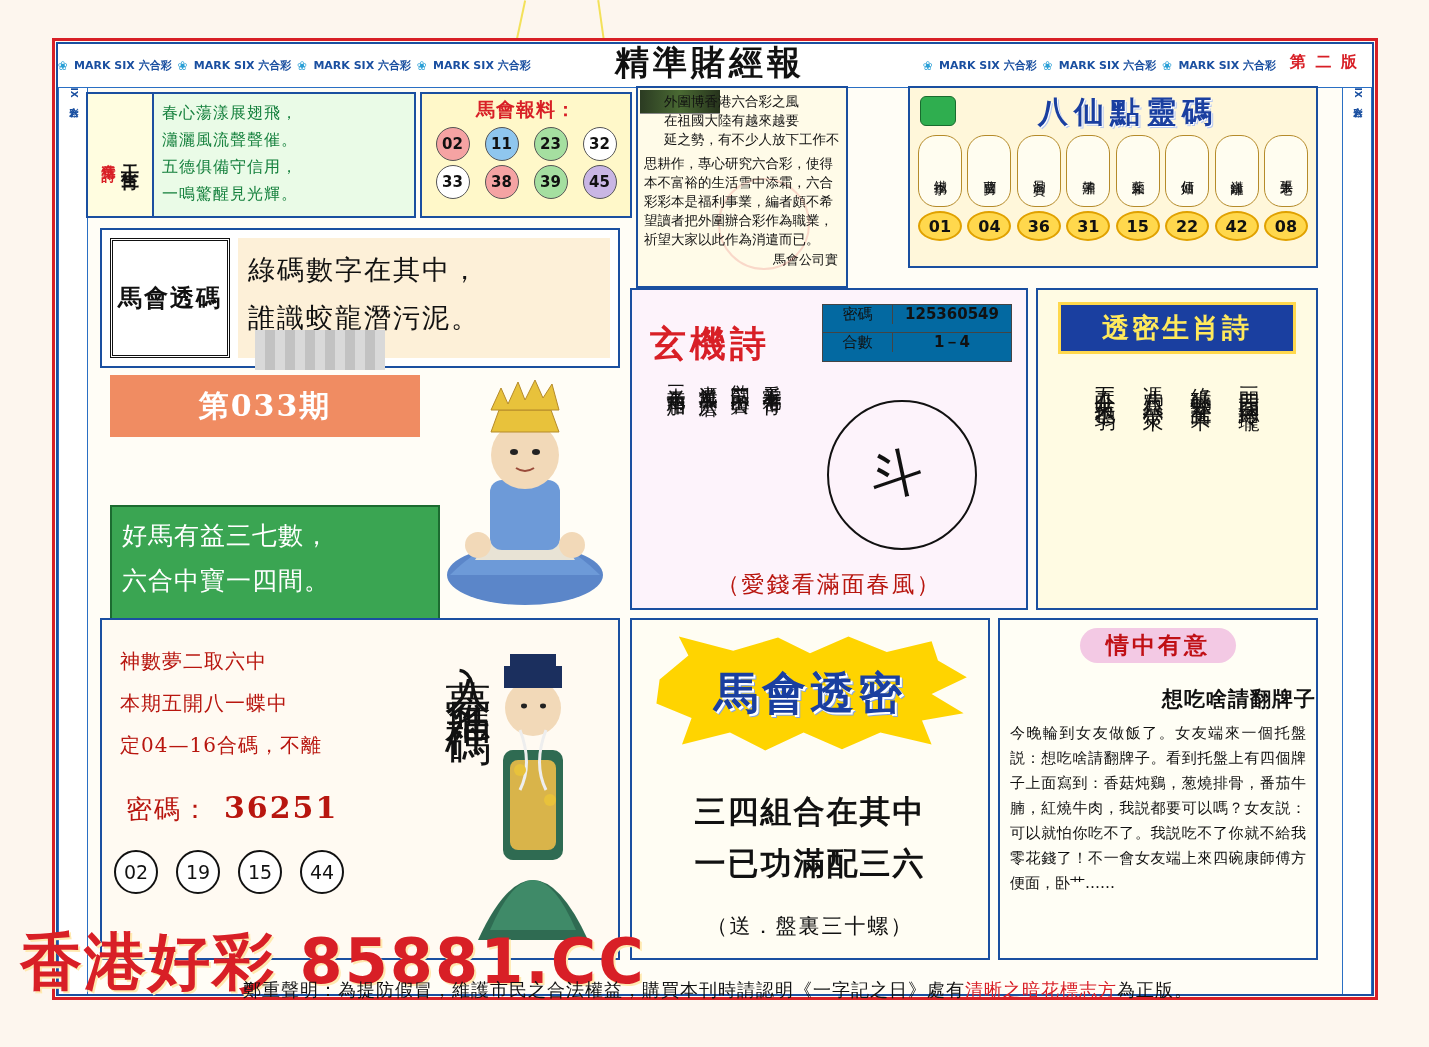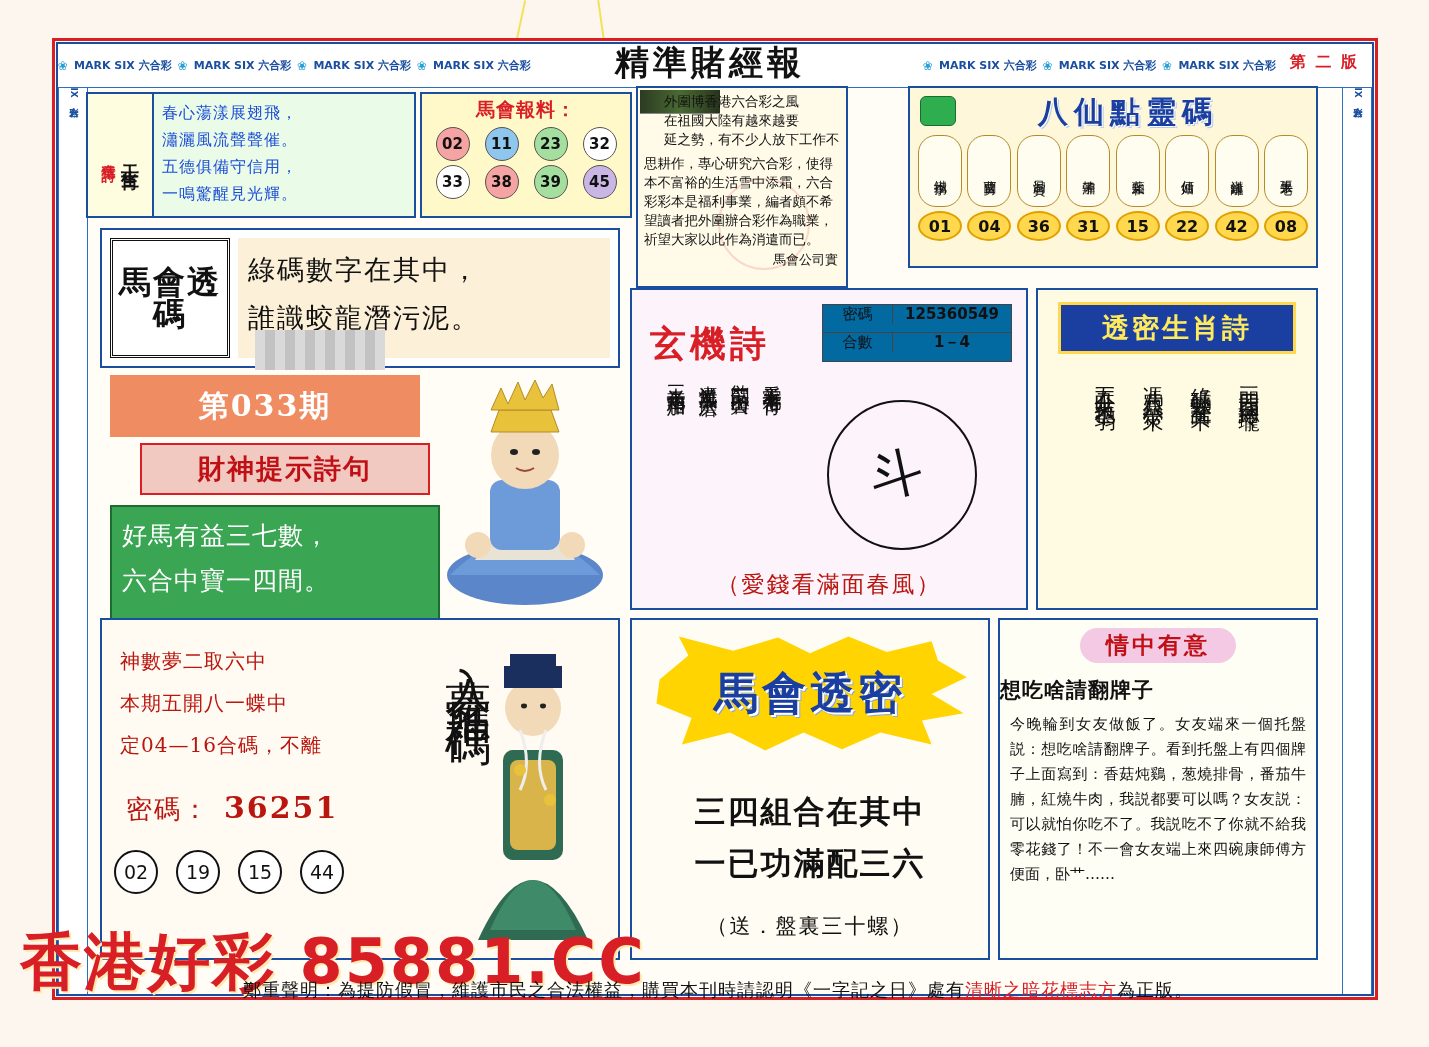--- a/index.html
+++ b/index.html
@@ -71,21 +71,21 @@
 
   
   #zodiac-poem-box { left:86px; top:92px; width:330px; height:126px; border:2px solid #1a4fa0; background:#eafbe7; display:flex; }
   .zodiac-left {
     width:66px; border-right:2px solid #1a4fa0; background:#fffde0;
     display:flex; align-items:center; justify-content:center; padding:2px;
   }
   .zodiac-left .v1 { writing-mode:vertical-rl; font-family:"DejaVu Serif",serif; font-weight:bold; font-size:18px; color:#111; letter-spacing:3px;}
   .zodiac-left .v2 { writing-mode:vertical-rl; font-family:"DejaVu Serif",serif; font-weight:bold; font-size:14px; color:#d81f26; letter-spacing:2px; margin-left:2px;}
   .zodiac-lines { flex:1; padding:5px 8px; }
-  .zodiac-lines div { font-family:"DejaVu Serif",serif; font-size:16px; color:#1d4ed8; line-height:27px; letter-spacing:1px;}
+  .zodiac-lines div { font-family:"DejaVu Serif",serif; font-size:16px; color:#15803d; line-height:27px; letter-spacing:1px;}
 
   
   #horse-tips-box { left:420px; top:92px; width:212px; height:126px; border:2px solid #1a4fa0; background:#fff8c9; }
   #horse-tips-box .title { text-align:center; font-family:"DejaVu Serif",serif; font-weight:bold; font-size:19px; color:#d81f26; padding-top:3px; letter-spacing:1px;}
   .ball-rows { padding:4px 6px; }
   .ball-row { display:flex; justify-content:space-around; margin-bottom:4px; }
   .ball {
     width:34px; height:34px; border-radius:50%;
     display:flex; align-items:center; justify-content:center;
     font-weight:bold; font-size:15px; color:#111;
@@ -131,21 +131,21 @@
     display:flex; align-items:center; justify-content:center;
     font-weight:bold; font-size:16px; color:#111;
   }
 
   
   #mahui-toma-box { left:100px; top:228px; width:520px; height:140px; border:2px solid #1a4fa0; background:#fff; display:flex; }
   .toma-label {
     width:120px; border:3px double #111; margin:8px; background:#fff;
     display:flex; align-items:center; justify-content:center;
   }
-  .toma-label span { writing-mode:horizontal-tb; font-family:"DejaVu Serif",serif; font-weight:bold; font-size:32px; line-height:32px; color:#111; text-align:center; letter-spacing:2px;}
+  .toma-label span { writing-mode:horizontal-tb; font-family:"DejaVu Serif",serif; font-weight:bold; font-size:24px; line-height:32px; color:#111; text-align:center; letter-spacing:2px;}
   .toma-poem { flex:1; background:#fdf0d8; margin:8px 8px 8px 0; padding:8px 10px; }
   .toma-poem div { font-family:"DejaVu Serif",serif; font-size:27px; line-height:48px; color:#111; letter-spacing:2px;}
 
   
   #issue-box { position:absolute; left:110px; top:375px; width:310px; height:62px; background:#f08c62; display:flex; align-items:center; justify-content:center;}
   #issue-box span { font-family:"DejaVu Serif",serif; font-weight:bold; font-size:30px; color:#fff; letter-spacing:2px;}
   #hint-title-box { position:absolute; left:140px; top:443px; width:290px; height:52px; background:#f2c9c0; border:2px solid #d81f26; display:flex; align-items:center; justify-content:center;}
   #hint-title-box span { font-family:"DejaVu Serif",serif; font-weight:bold; font-size:27px; color:#c01015; letter-spacing:2px;}
   #hint-poem-box { position:absolute; left:110px; top:505px; width:330px; height:124px; background:#3aa552; border:2px solid #1c6b30; padding:6px 10px;}
   #hint-poem-box div { font-family:"DejaVu Serif",serif; font-size:25px; line-height:45px; color:#fff; letter-spacing:1px;}
@@ -208,21 +208,21 @@
   .toumi2-lines div { font-family:"DejaVu Serif",serif; font-weight:bold; font-size:31px; line-height:52px; color:#111; letter-spacing:2px;}
   .toumi2-foot { position:absolute; left:0; bottom:18px; width:100%; text-align:center; font-family:"DejaVu Serif",serif; font-size:21px; color:#111; letter-spacing:2px;}
 
   
   #story-box { left:998px; top:618px; width:320px; height:342px; border:2px solid #1a4fa0; background:#fffef5; }
   .story-title-wrap { text-align:center; padding-top:8px;}
   .story-title {
     display:inline-block; padding:2px 26px; border-radius:20px; background:#f3c9e4;
     font-family:"DejaVu Serif",serif; font-weight:bold; font-size:23px; color:#c01015; letter-spacing:3px;
   }
-  .story-sub { text-align:left; font-family:"DejaVu Serif",serif; font-weight:bold; font-size:21px; color:#111; margin-top:13px; letter-spacing:1px;}
+  .story-sub { text-align:right; font-family:"DejaVu Serif",serif; font-weight:bold; font-size:21px; color:#111; margin-top:22px; letter-spacing:1px;}
   .story-body { padding:8px 10px 0; font-family:"DejaVu Serif",serif; font-size:15px; line-height:25px; color:#111; text-align:justify;}
 
   
   .disclaimer {
     position:absolute; left:58px; top:978px; width:1320px; text-align:center;
     font-family:"DejaVu Serif",serif; font-size:18px; color:#111; letter-spacing:1px;
   }
   .disclaimer .hl { color:#d81f26; }
 
   
@@ -382,23 +382,20 @@
     </div>
     <div class="toma-poem">
       <div>綠碼數字在其中，</div>
       <div>誰識蛟龍潛污泥。</div>
     </div>
   </div>
   <div class="mosaic"></div>
 
   <div id="issue-box">
     <span>第033期</span>
-  </div>
-  <div id="hint-title-box">
-    <span>財神提示詩句</span>
   </div>
   <div id="hint-poem-box">
     <div>好馬有益三七數，</div>
     <div>六合中寶一四間。</div>
   </div>
 
   <svg class="god-figure" viewBox="0 0 190 250">
     <ellipse cx="95" cy="215" rx="78" ry="30" fill="#5b86c9"></ellipse>
     <path d="M20 215 Q95 140 170 215 Z" fill="#6d9ad8"></path>
     <path d="M45 200 Q95 120 145 200 Z" fill="#e8e3d5"></path>

